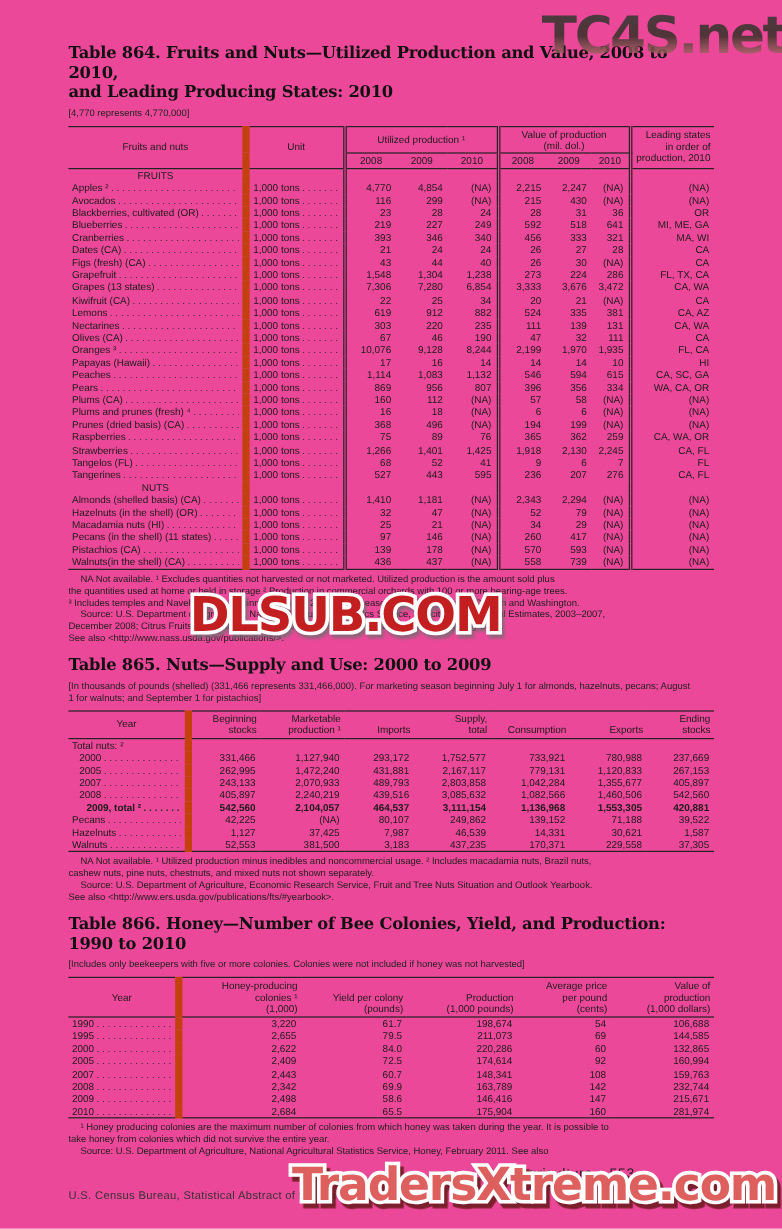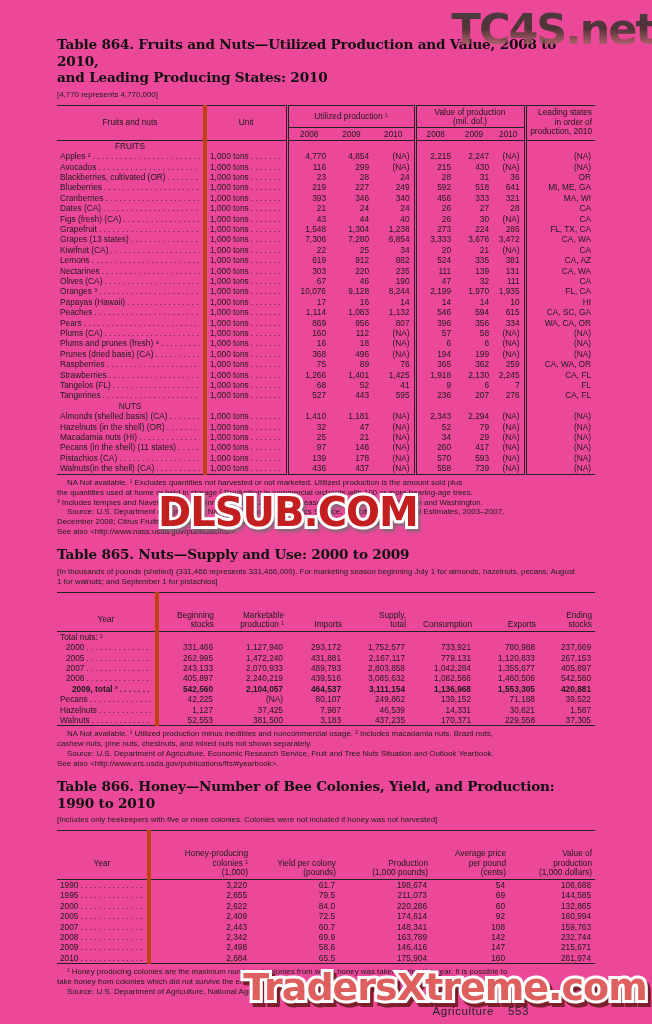--- a/index.html
+++ b/index.html
@@ -7,37 +7,37 @@
   body { width:652px; height:1024px; position:relative; font-family:"Liberation Sans",sans-serif; color:#1b1b1b; }
   .page { position:absolute; inset:0; background:#ec4899; overflow:hidden; }
   .content { position:absolute; left:57px; top:36px; width:538px; }
 
   .tbl-title { font-family:"DejaVu Serif",serif; font-weight:bold; font-size:13.6px; line-height:16.5px; letter-spacing:-0.2px; color:#111; }
   .bracket { font-size:7.9px; line-height:10px; margin:4px 0 5px 0; color:#222; }
 
   table { border-collapse:collapse; table-layout:fixed; width:538px; font-size:8.3px; color:#1b1b1b; }
   th,td { padding:0 3px; height:10.4px; line-height:10.4px; white-space:nowrap; overflow:hidden; font-weight:normal; }
   table { border-top:1.4px solid #222; border-bottom:1.4px solid #222; }
-  .bl1 { border-left:4px solid #c2410c;margin-left:40px; }
+  .bl1 { border-left:6px solid #c2410c;margin-left:40px; }
   .bl2 { border-left:3px double #222; }
   thead th[rowspan], thead .grp, thead .hrow th { border-bottom:1px solid #222; }
   .grp { text-align:center; line-height:9.6px; padding-top:2px; }
   .stub { vertical-align:middle; text-align:center; line-height:9.6px; }
   .leading { text-align:right; padding-right:3px; }
   .yr { text-align:center; height:12px; line-height:12px; }
   .num { text-align:right; padding-right:4px; }
   .leader { display:flex; align-items:baseline; }
   .leader .lbl { flex:0 0 auto; }
   .leader .dots { flex:1 1 auto; overflow:hidden; white-space:nowrap; color:#2a2a2a; margin-left:2px; }
   .leader .dots::after { content:". . . . . . . . . . . . . . . . . . . . . . . . . . . . . . . . . . . . . . . ."; }
   td.section { text-align:center; }
   tr.bold td { font-weight:bold; }
   .ind1 .leader { padding-left:6px; }
   .ind2 .leader { padding-left:12px; }
-  .hd { vertical-align:bottom; text-align:right; line-height:9.6px; padding-bottom:1px; padding-top:18px; }
+  .hd { vertical-align:bottom; text-align:right; line-height:9.6px; padding-bottom:1px; padding-top:2px; }
   .hd.center { text-align:center; vertical-align:middle; }
 
   .fn { font-size:7.9px; line-height:9.9px; margin-top:3px; color:#1d1d1d; }
   .fn .ind { text-indent:10px; }
   .sec-gap { margin-top:9px; }
 
   .page-num { margin-top:8px; text-align:right; padding-right:66px; font-size:11.5px; letter-spacing:0.6px; color:#222; }
   .page-num .n { margin-left:14px; }
   .credit { margin-top:6px; font-size:9.3px; letter-spacing:0.3px; color:#333; }
 

